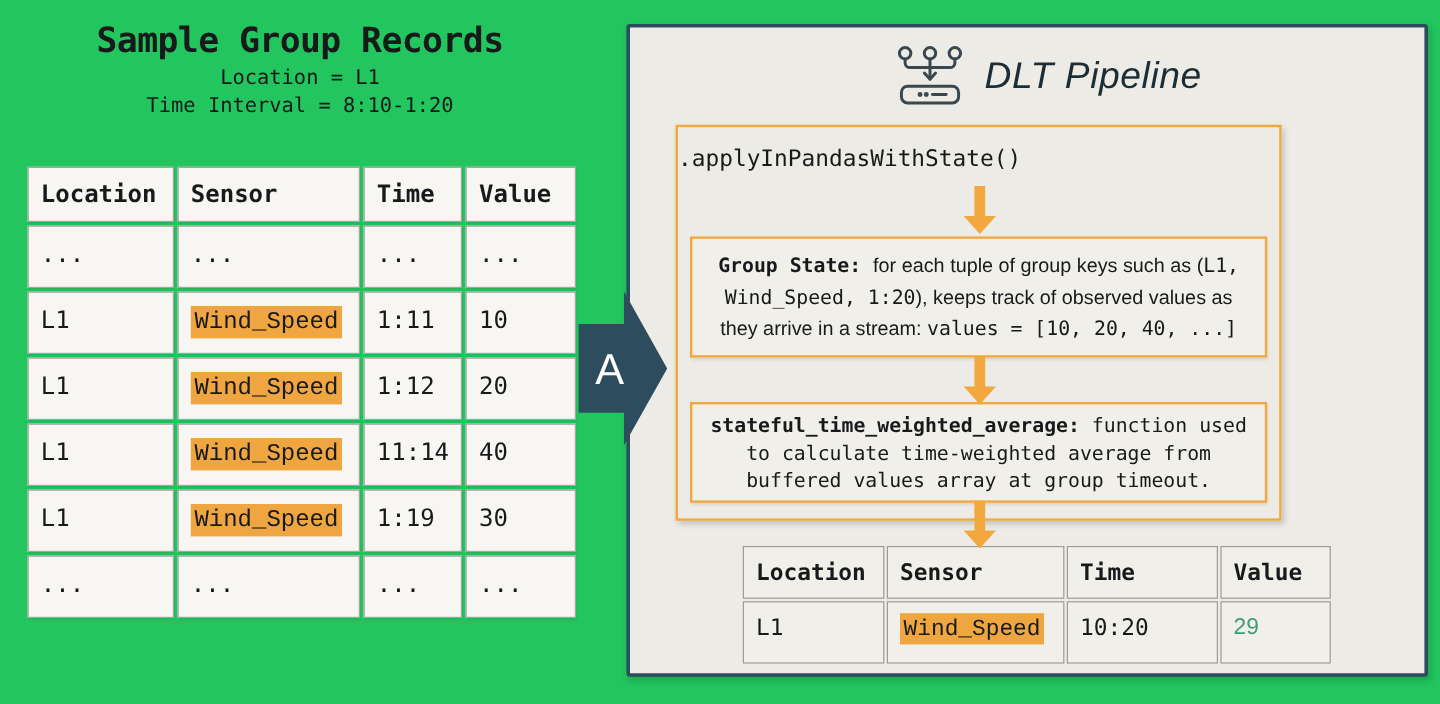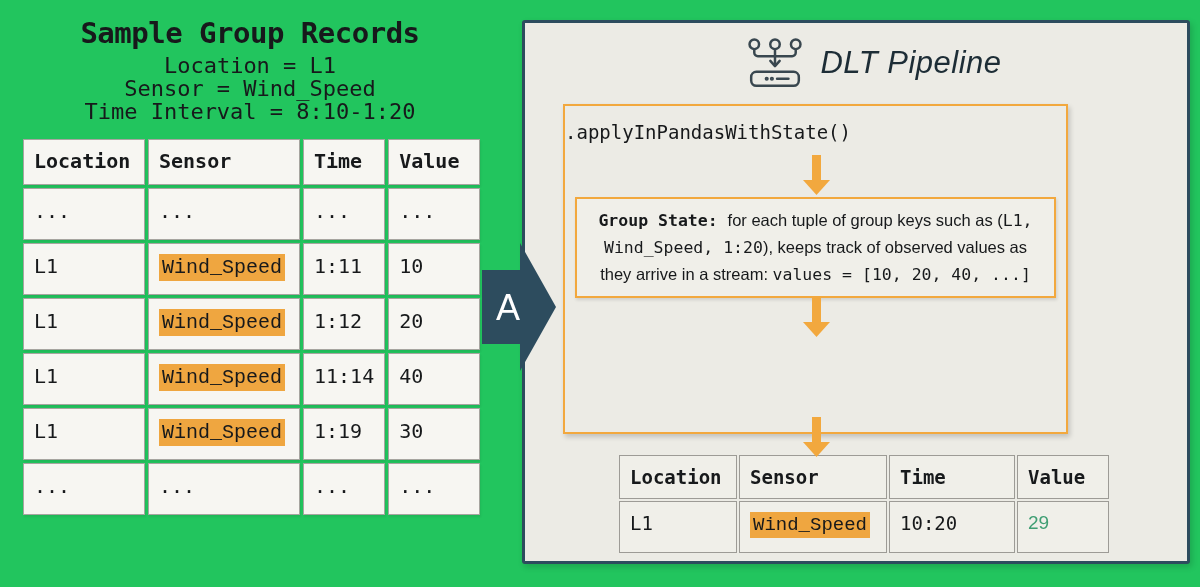--- a/index.html
+++ b/index.html
@@ -9,21 +9,21 @@
     font-family:"DejaVu Sans Mono", monospace;
     color:#17191b;
   }
   
   .left-title{
     position:absolute;left:30px;top:16px;width:440px;text-align:center;
     font-size:29px;font-weight:bold;letter-spacing:-0.5px;
   }
   .left-subtitles{
     position:absolute;left:30px;top:54px;width:440px;text-align:center;
-    font-size:22px;line-height:23px;
+    font-size:17px;line-height:23px;
   }
   table.sample{position:absolute;left:20px;top:136px;border-spacing:3px;}
   table.sample th, table.sample td{
     border:1.5px solid #a7a5a0;background:#f7f6f2;
     box-shadow:1px 2px 2px rgba(0,0,0,0.07);
     text-align:left;box-sizing:border-box;
   }
   table.sample th{font-size:20px;font-weight:bold;padding:9px 10px;height:46px;vertical-align:top;}
   table.sample td{font-size:20px;padding:10px 10px;height:52px;vertical-align:top;}
   .col-location{width:122px;} .col-sensor{width:152px;} .col-time{width:80px;} .col-value{width:92px;}
@@ -73,21 +73,20 @@
   .value-green{color:var(--value-green);font-family:"Liberation Sans", sans-serif;}
 </style>
 </head>
 <body>
 
 <div class="canvas">
 
   <div class="left-title">Sample Group Records</div>
   <div class="left-subtitles">
     <div>Location = L1</div>
-    <div>Sensor = Wind_Speed</div>
     <div>Time Interval = 8:10-1:20</div>
   </div>
 
   <table class="sample">
     <tbody>
         <tr>
       <th class="col-location">Location</th>
       <th class="col-sensor">Sensor</th>
       <th class="col-time">Time</th>
       <th class="col-value">Value</th>
@@ -167,20 +166,23 @@
 
     <div class="innerbox gsbox">
       <div><span class="seg-monobold">Group State: </span><span class="seg-sans">for each tuple of group keys such as (</span><span class="seg-mono">L1, Wind_Speed, 1:20</span><span class="seg-sans">), keeps track of observed values as they arrive in a stream: </span><span class="seg-mono">values = [10, 20, 40, ...]</span></div>
     </div>
 
     <svg class="downarrow da2" viewBox="0 0 27 40">
       <rect x="9" y="0" width="9" height="26" fill="var(--accent-orange)"></rect>
       <polygon points="0,25 27,25 13.5,40" fill="var(--accent-orange)"></polygon>
     </svg>
 
+    <div class="innerbox sfbox">
+      <div><span class="seg-monobold">stateful_time_weighted_average: </span><span class="seg-mono">function used to calculate time-weighted average from buffered values array at group timeout.</span></div>
+    </div>
 
     <svg class="downarrow da3" viewBox="0 0 27 40">
       <rect x="9" y="0" width="9" height="26" fill="var(--accent-orange)"></rect>
       <polygon points="0,25 27,25 13.5,40" fill="var(--accent-orange)"></polygon>
     </svg>
 
     <table class="result">
       <tbody>
           <tr>
         <th class="rcol-location">Location</th>

